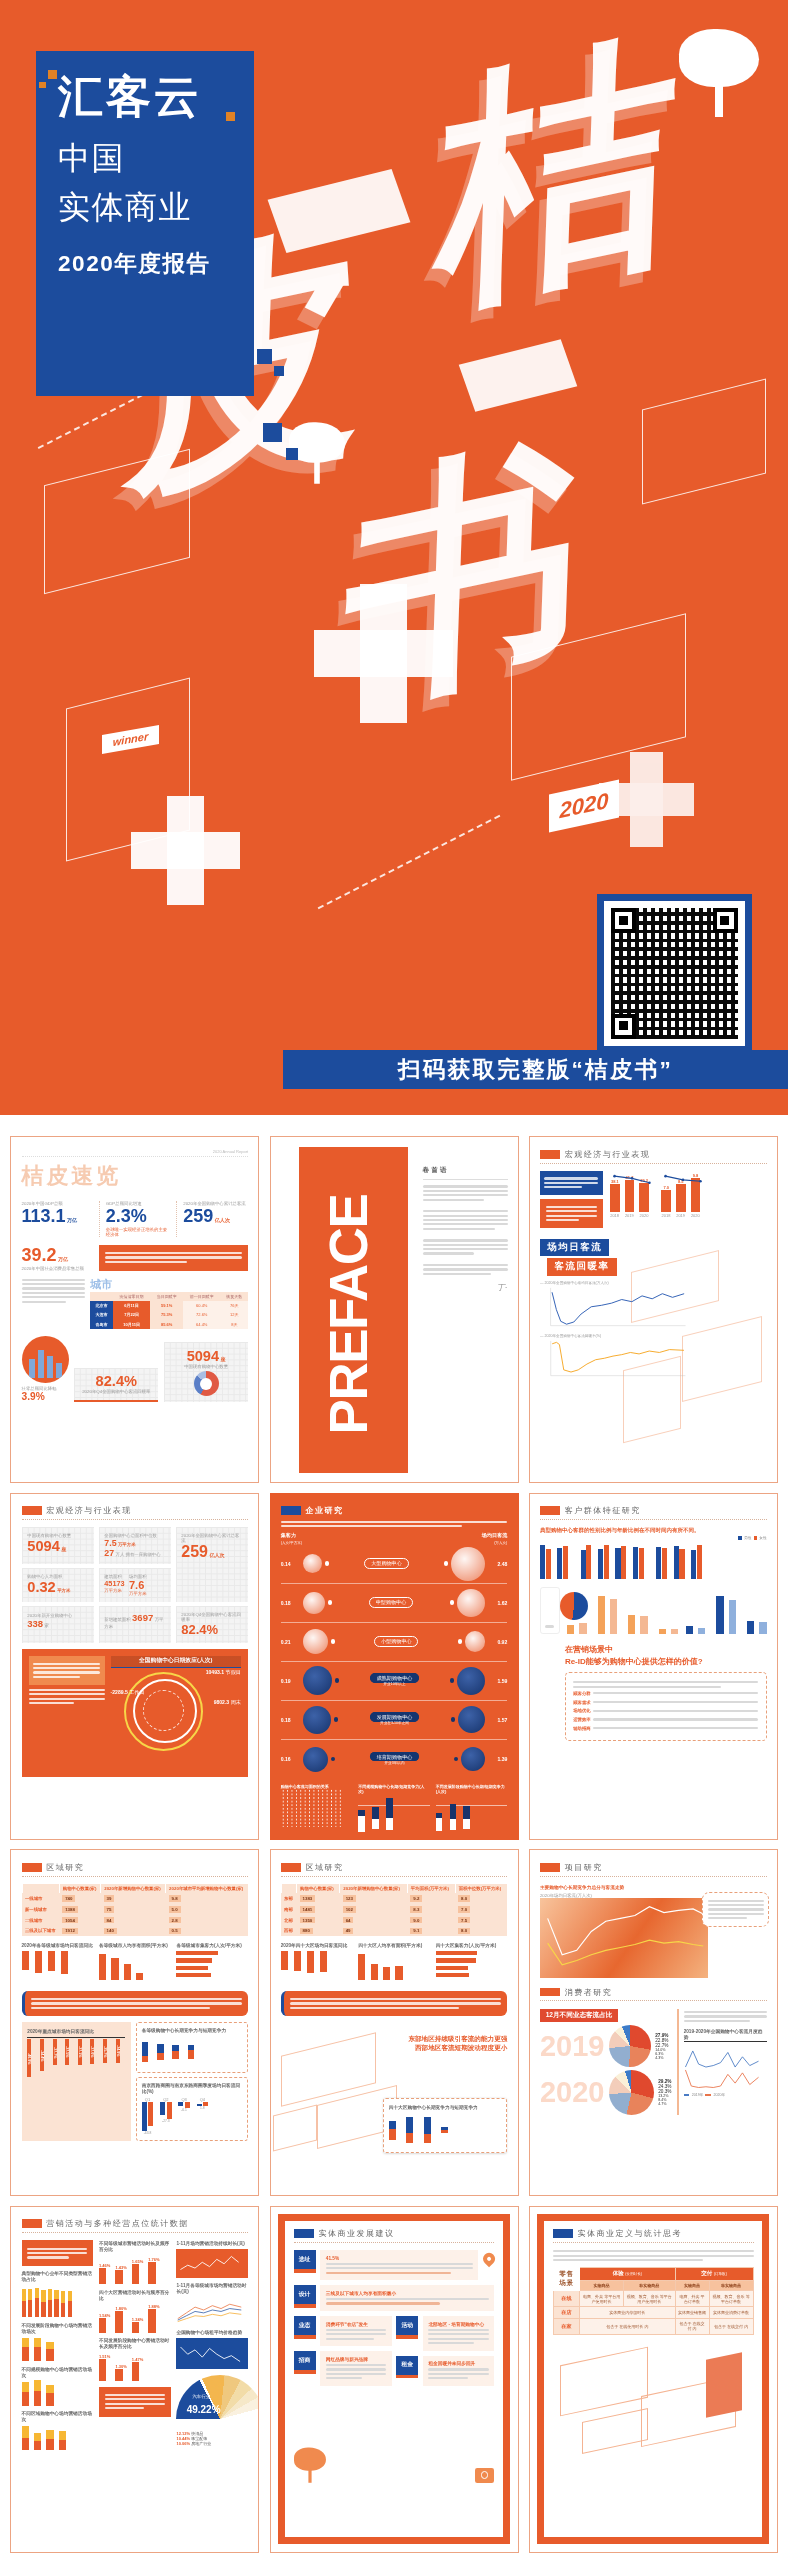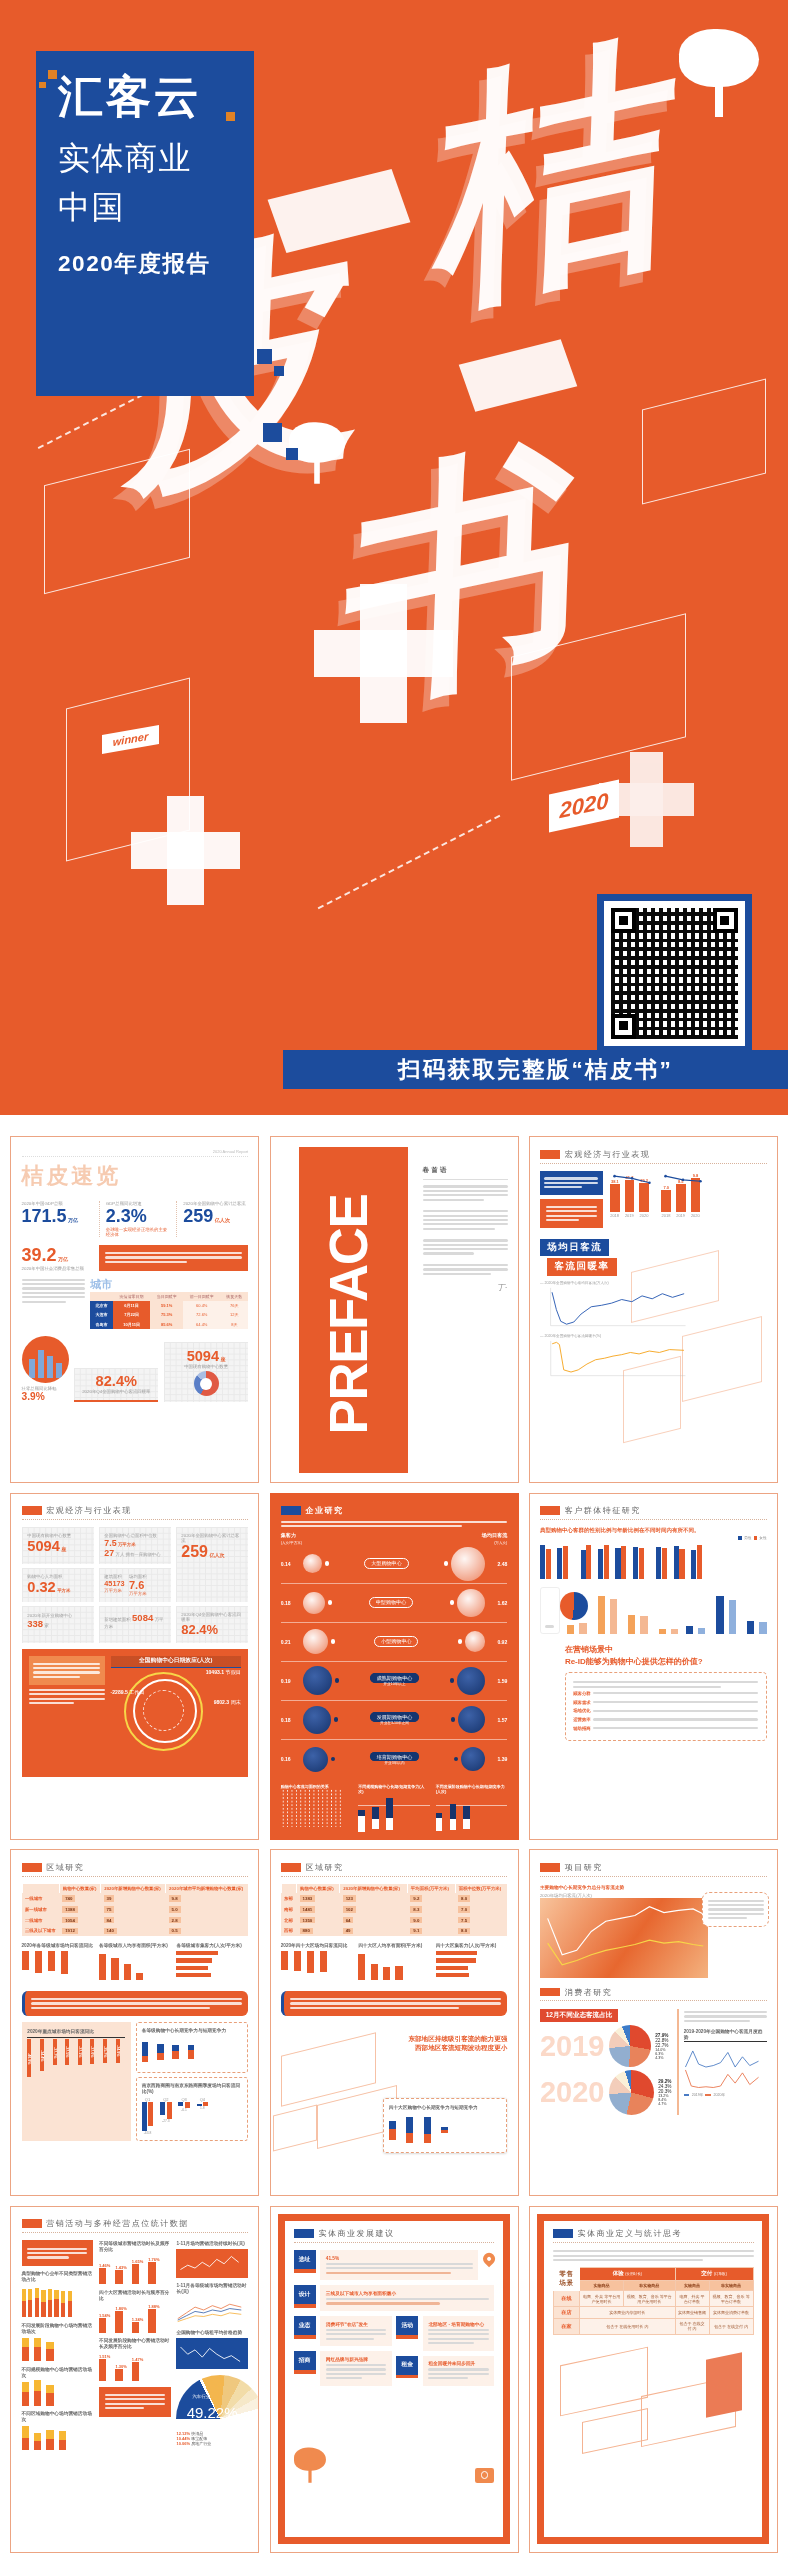--- a/index.html
+++ b/index.html
@@ -144,21 +144,21 @@
   .pie{border-radius:50%;flex:none;}
   .pl{font-size:4.7px;font-weight:bold;color:#333;}
   .leg{display:flex;align-items:center;gap:2.2px;font-size:3.6px;color:#888;}
   .leg i{width:3.6px;height:3.6px;border-radius:50%;flex:none;}
   
   .col3{display:flex;gap:5.8px;}
   .col3>div{flex:1;min-width:0;}
   .fan{position:relative;width:88px;height:54px;overflow:hidden;}
   .fan .semi{position:absolute;left:0;top:0;width:88px;height:88px;border-radius:50%;
     background:conic-gradient(from -90deg,#1C4C9D 0 62deg,#fff 62deg 66deg,#F3B64E 66deg 96deg,#EFC87E 96deg 118deg,#F2DCA8 118deg 136deg,#F6E8C8 136deg 150deg,#FAF1DF 150deg 165deg,#fff 165deg 180deg,transparent 180deg);}
-  .fanv{position:absolute;left:10.2px;top:29px;color:#fff;font-size:15px;font-weight:normal;}
+  .fanv{position:absolute;left:10.2px;top:29px;color:#fff;font-size:10px;font-weight:bold;}
   .fanl{position:absolute;left:16px;top:19px;color:#fff;font-size:4.4px;}
   
   .p11frame{position:absolute;inset:7.3px;border:7.3px solid var(--o);padding:7.3px 8.8px;}
   .deftab{width:100%;border-collapse:collapse;font-size:4px;}
   .deftab td{border:0.7px solid #F4C9AE;padding:2.2px;text-align:center;color:#a05a33;background:#FDF1E9;}
   .deftab .gh{background:var(--o);color:#fff;font-weight:bold;font-size:5.5px;}
   .deftab .sh{background:#F7C29E;color:#8a3d16;font-weight:bold;}
   .deftab .rh{background:#FBE3D3;color:var(--o);font-weight:bold;font-size:5.1px;}
   .scene{font-size:6.6px;color:var(--o);font-weight:bold;letter-spacing:0.7px;}
   
@@ -209,22 +209,22 @@
     </div>
 
   <div class="brand">
     <div class="logo">
       <span class="psq" style="left:-10.2px;top:-4.4px;width:8.8px;height:8.8px;"></span>
       <span class="psq" style="left:-19px;top:7.3px;width:6.6px;height:6.6px;"></span>
       <span>汇客云</span>
       <span class="psq" style="right:-2.9px;bottom:-1.5px;width:8.8px;height:8.8px;"></span>
     </div>
     <div class="tl">
+      <div>中国</div>
       <div>实体商业</div>
-      <div>中国</div>
     </div>
     <div class="rpt">2020年度报告</div>
   </div>
   <span class="bluesq" style="left:257px;top:349px;width:14.6px;height:14.6px;"></span>
   <span class="bluesq" style="left:274px;top:366px;width:10.2px;height:10.2px;"></span>
   <span class="bluesq" style="left:263px;top:423px;width:19px;height:19px;"></span>
   <span class="bluesq" style="left:286px;top:448px;width:11.7px;height:11.7px;"></span>
 
   <div class="winner">winner</div>
   <div class="sign2020">2020</div>
@@ -240,21 +240,21 @@
 </div>
 
 <div class="grid">
 
   <div class="page p1">
     <div class="an">2020 Annual Report</div>
     <div class="ttl">桔皮速览</div>
     <div class="statgrid">
       <div>
         <div class="lbl">2020年中国GDP总额</div>
-        <span class="numb" style="font-size:18px;">171.5</span>
+        <span class="numb" style="font-size:18px;">113.1</span>
         <span class="numb unit">万亿</span>
       </div>
       <div class="sep">
         <div class="lbl">GDP总额同比增速</div>
         <span class="numb" style="font-size:18px;">2.3%</span>
         <div class="lbl" style="color:var(--o);">全球唯一实现经济正增长的主要经济体</div>
       </div>
       <div class="sep">
         <div class="lbl">2020年全国购物中心累计总客流</div>
         <span class="numb" style="font-size:18px;">259</span>
@@ -518,21 +518,21 @@
             </div>
         </div>
       </div>
       <div class="card">
         <span class="lbl">2020年新开业购物中心</span>
         <span class="numo" style="font-size:9.5px;">338</span>
         <span class="lbl">家</span>
       </div>
       <div class="card">
         <span class="lbl">新增建筑面积</span>
-        <span class="numo" style="font-size:9.5px;">5084</span>
+        <span class="numo" style="font-size:9.5px;">3697</span>
         <span class="lbl">万平方米</span>
       </div>
       <div class="card">
         <div class="lbl">2020年Q4全国购物中心客流回暖率</div>
         <div class="numo" style="font-size:13px;">82.4%</div>
       </div>
     </div>
     <div class="opanel">
       <div style="display:flex;gap:5.8px;">
         <div style="width:76px;">

